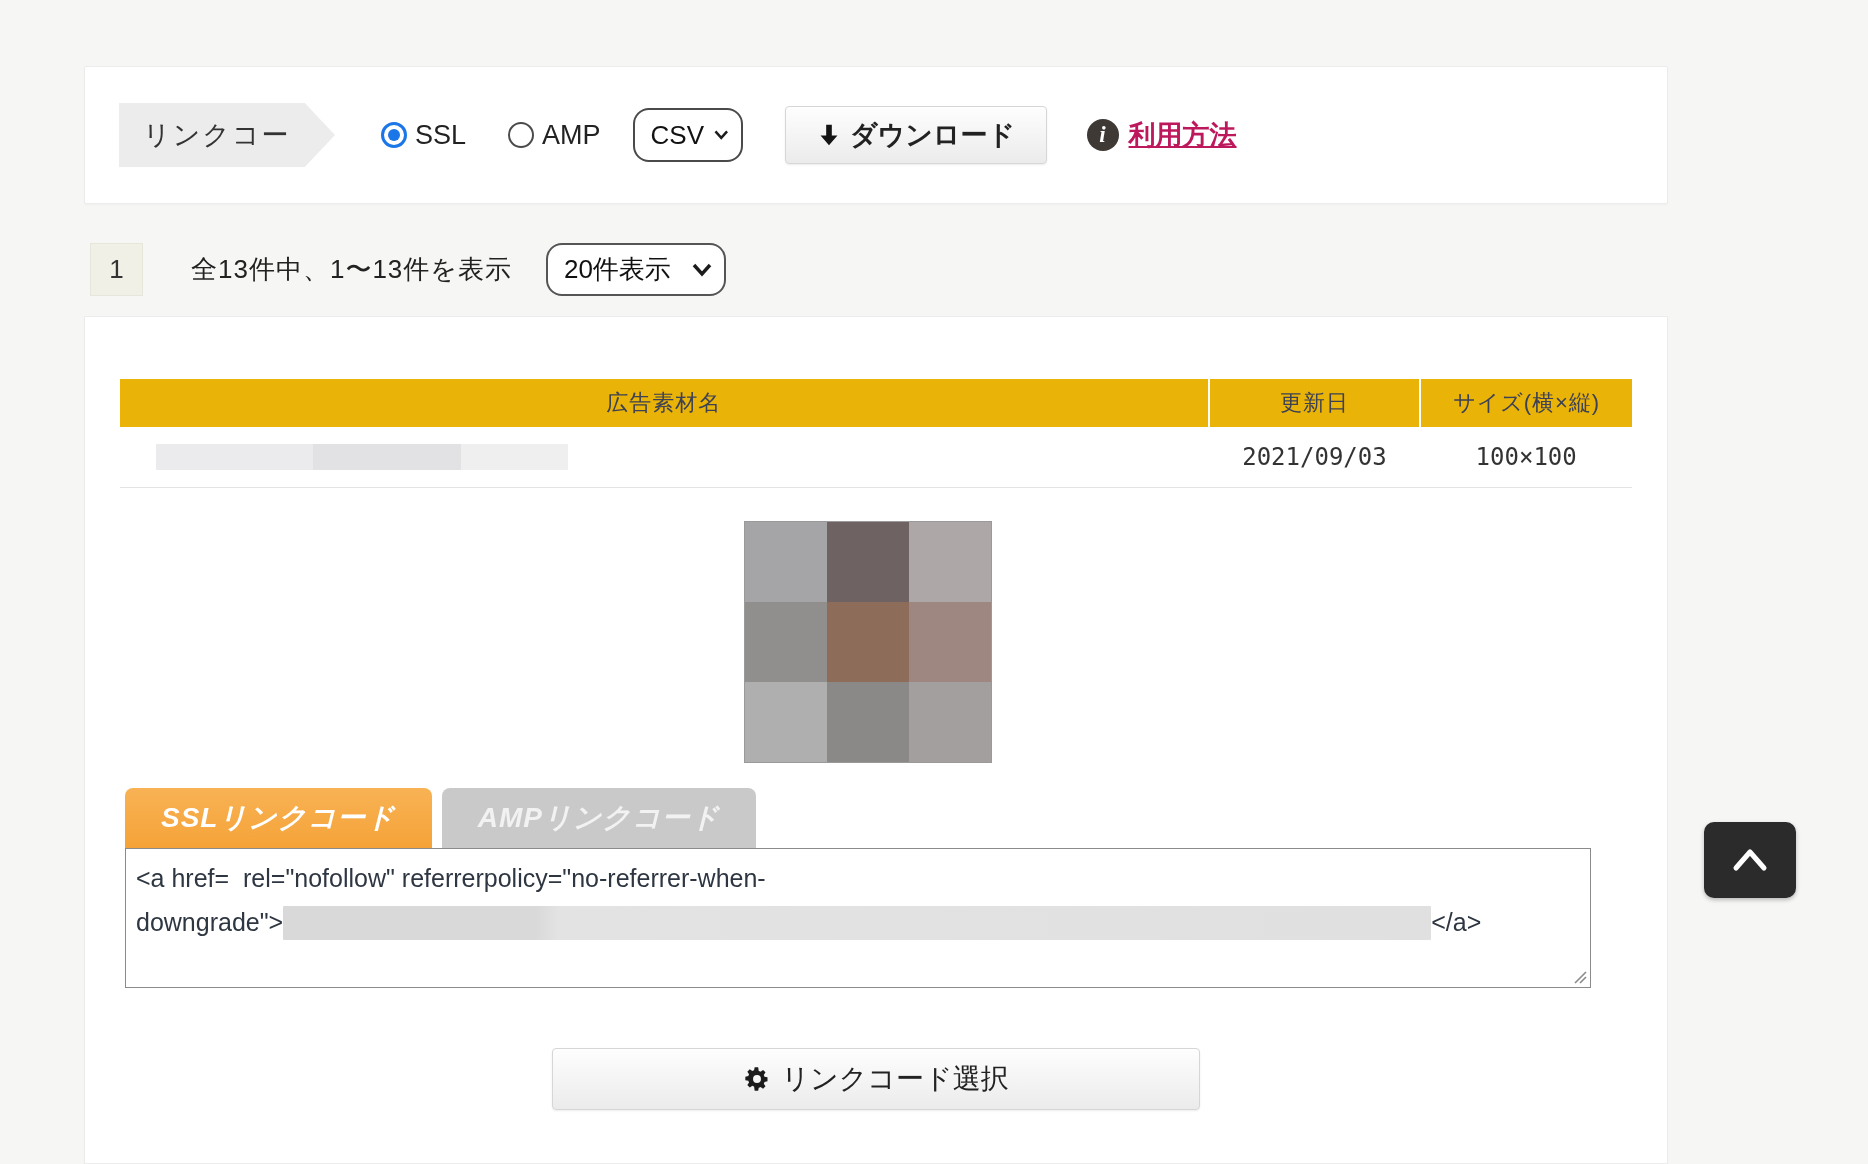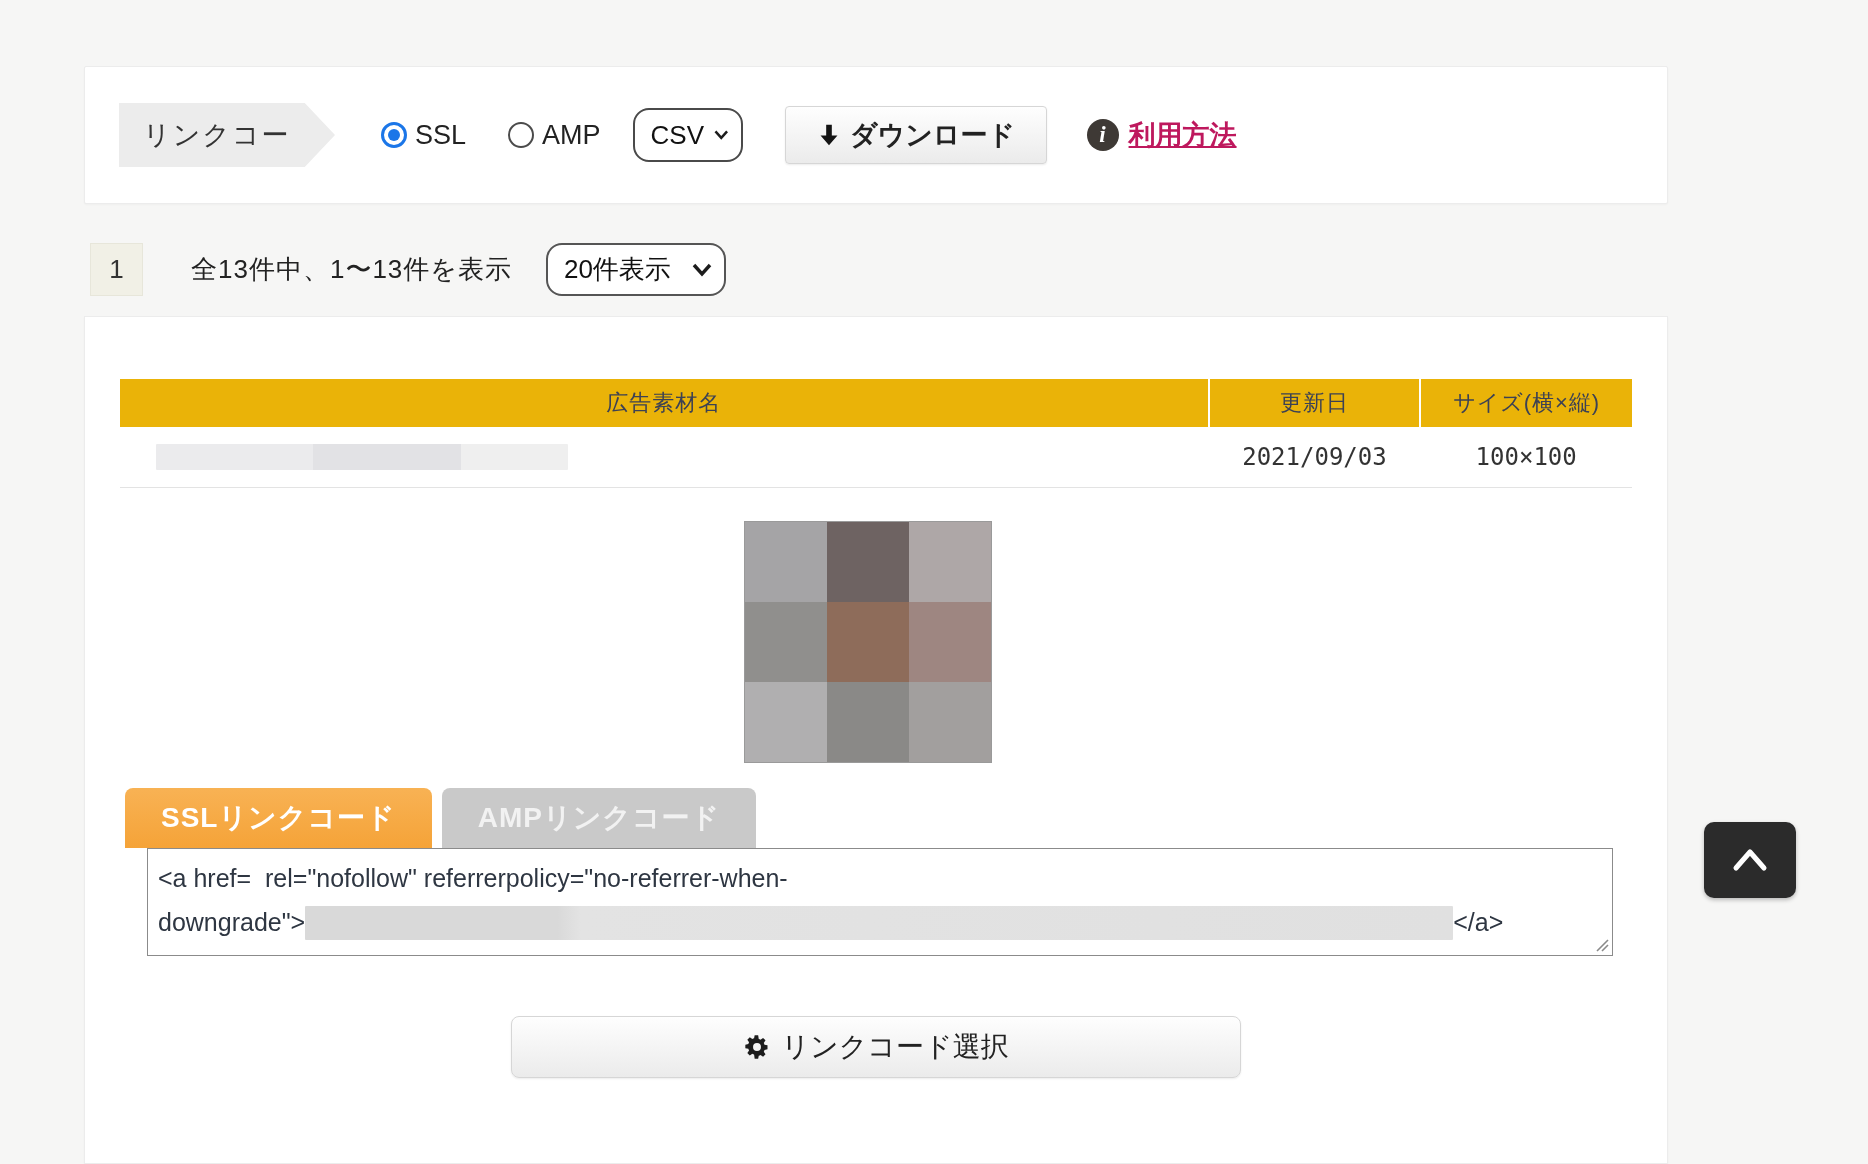--- a/index.html
+++ b/index.html
@@ -82,48 +82,48 @@
 
   
   .pixel-grid {
     width:246px; height:240px; margin:34px auto 0; margin-left:660px;
     display:grid; grid-template-columns:repeat(3,1fr); grid-template-rows:repeat(3,1fr);
     outline:1px solid #9a9a9a;
   }
   .pixel-grid div { width:100%; height:100%; }
 
   
-  .tab-row { display:flex; margin:26px 0 0 40px; gap:10px; }
+  .tab-row { display:flex; margin:26px 0 0 40px; gap:10px;font-style:italic; }
   .tab {
     height:60px; padding:0 36px; display:flex; align-items:center; justify-content:center;
     border-radius:8px 8px 0 0; font-size:28px; font-weight:bold; letter-spacing:1px; cursor:pointer;
   }
   .tab-active { background:linear-gradient(#f8b254,#f5a338); color:#fff; }
   .tab-inactive { background:#c9c9c9; color:#f2f2f2; }
 
   
   .code-box {
-    position:relative; margin-left:62px; width:1466px; height:108px;
+    position:relative; margin-left:40px; width:1466px; height:140px;
     background:#fff; border:1px solid #8b8b8b;
     font-size:25px; color:#2e3642; padding:8px 10px;
   }
   .code-line { display:flex; align-items:center; white-space:pre; height:44px; }
   .hl-red {
     display:inline-flex; align-items:center; gap:4px;
     border:5px solid #e60505; padding:1px 4px; margin:0 2px;
   }
   .bar { display:inline-block; height:30px; border-radius:1px; }
   .bar-l1a { width:318px; background:linear-gradient(90deg,#dadbdc,#e3e3e4 60%,#dcdcdd); }
   .bar-l1b { width:88px;  background:#c1c1c2; }
   .bar-l1c { width:126px; background:#8e8c8c; }
   .bar-l2  { width:1148px; height:34px; background:linear-gradient(90deg,#d9d9d9 0%,#d9d9d9 22%,#e3e3e3 24%,#e0e0e0 100%); }
   .resize-handle { position:absolute; right:3px; bottom:3px; width:16px; height:16px; cursor:nwse-resize; }
 
   
-  .select-code-btn { width:730px; height:62px; margin:60px auto 0; font-size:28px; gap:10px;border-radius:8px; }
+  .select-code-btn { width:648px; height:62px; margin:60px auto 0; font-size:28px; gap:10px; }
 
   
   .scroll-top {
     position:absolute; left:1704px; top:822px; width:92px; height:76px;
     background:#2b2b2b; border-radius:10px; cursor:pointer;
     display:flex; align-items:center; justify-content:center;
     box-shadow:0 2px 4px rgba(0,0,0,.25);
   }
 </style>
 </head>

